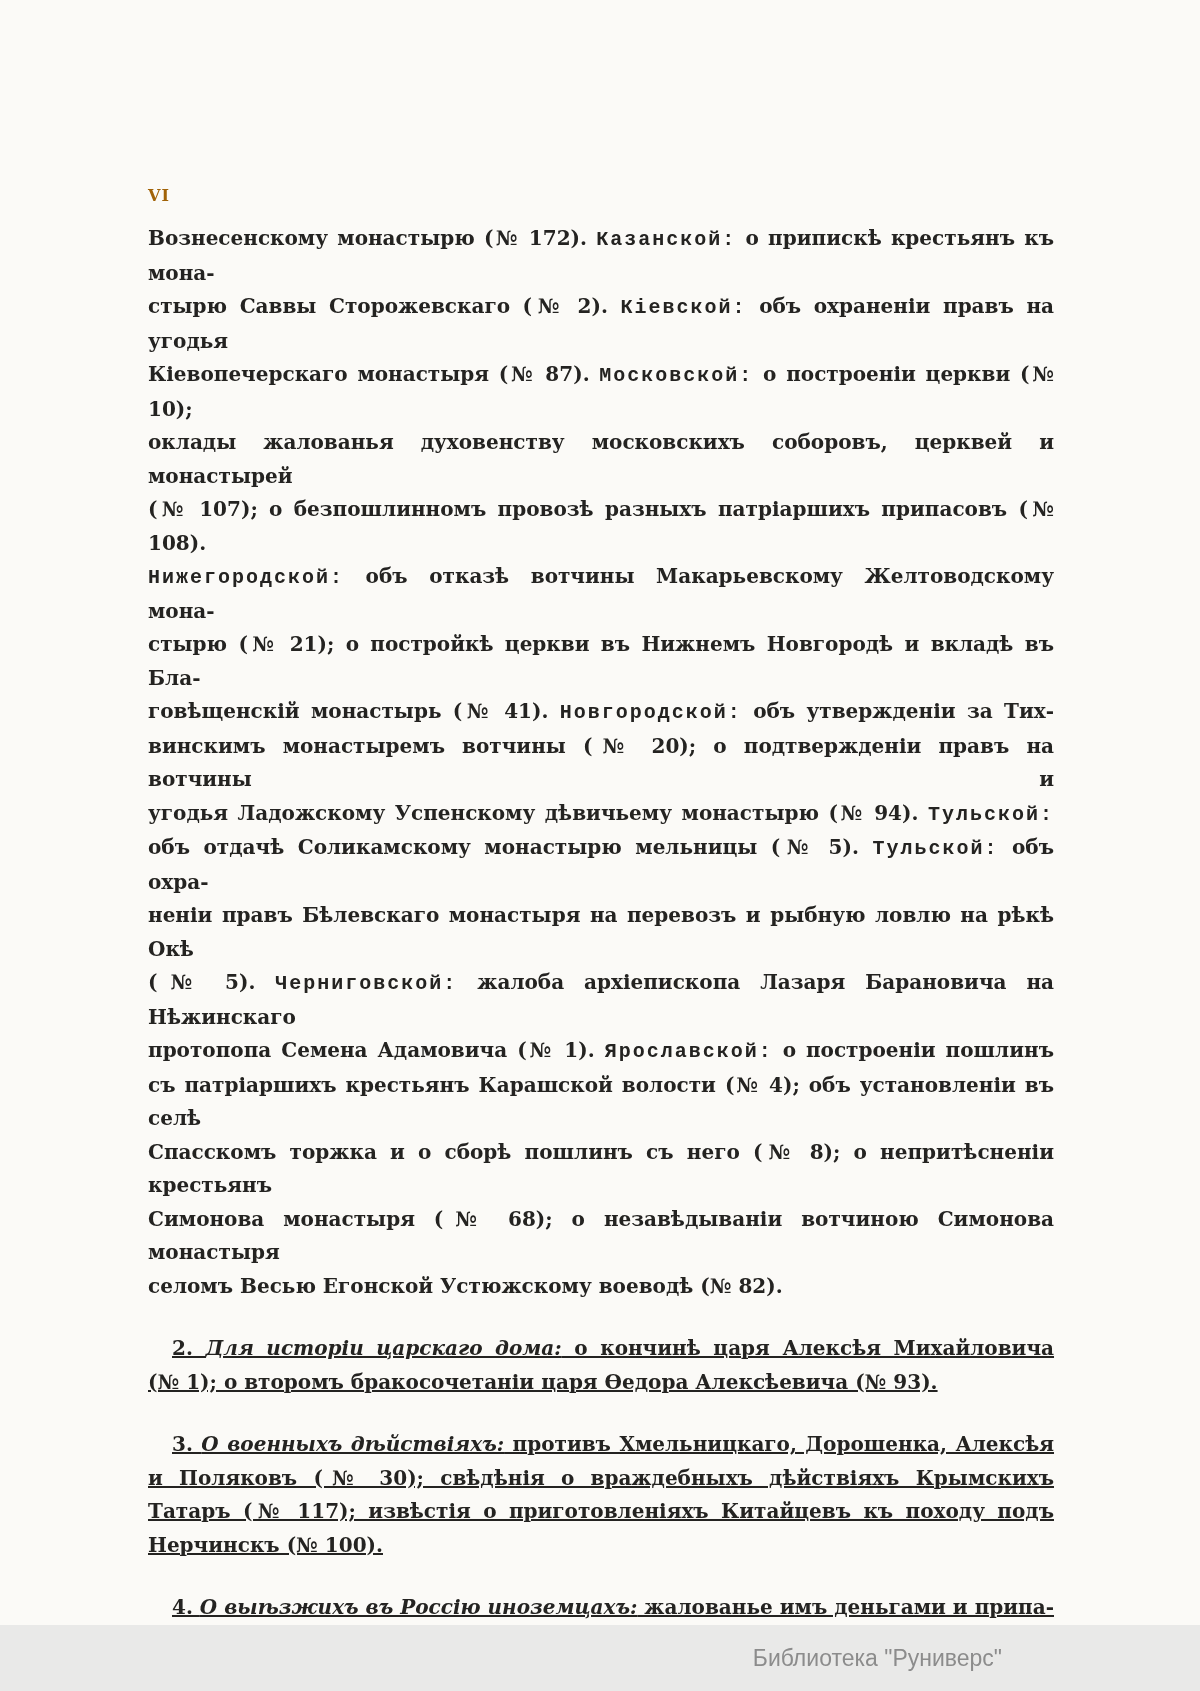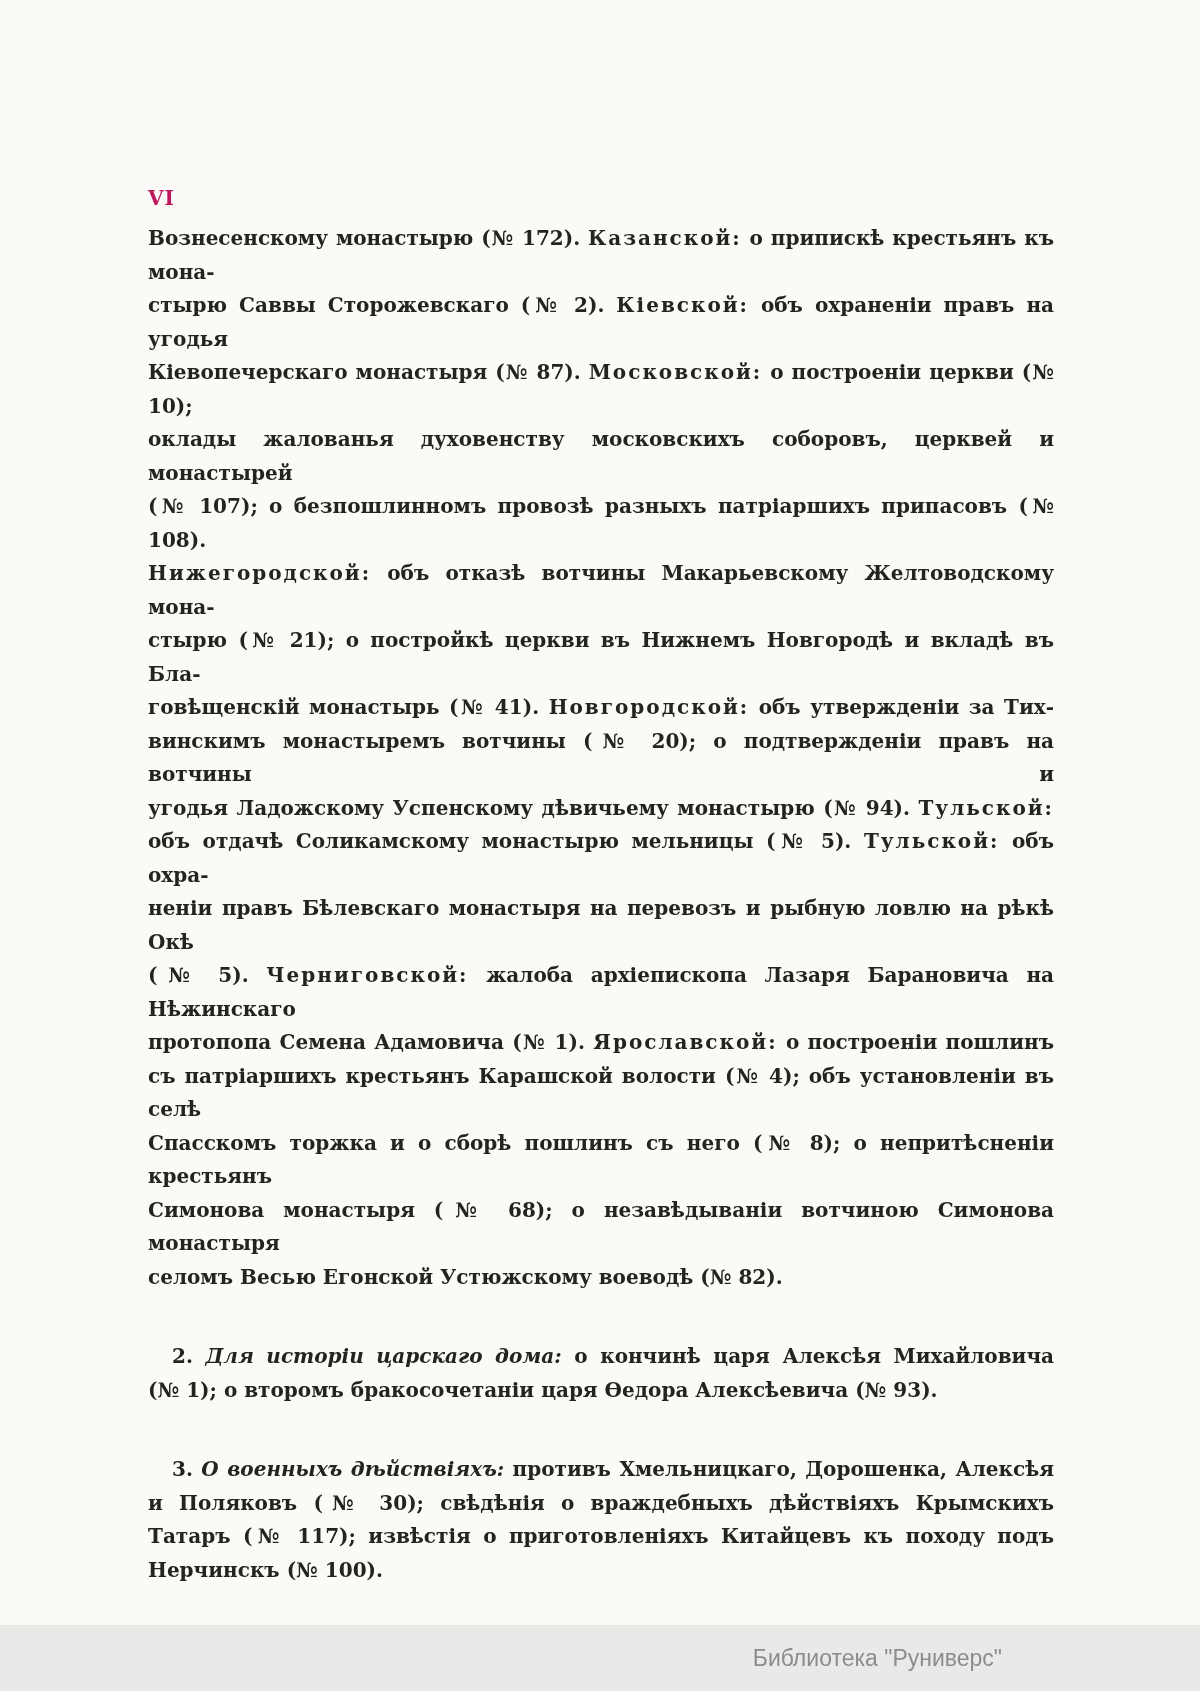--- a/index.html
+++ b/index.html
@@ -15,44 +15,44 @@
     overflow: hidden;
   }
   .page {
     position: absolute;
     inset: 0;
   }
   .page-number {
     position: absolute;
     left: 148px;
     top: 186px;
-    font-size: 20px;
+    font-size: 16px;
     font-weight: bold;
-    color: #be185d;
+    color: #a16207;
     letter-spacing: 1px;
   }
   .text-block {
     position: absolute;
     left: 148px;
     top: 222px;
     width: 906px;
     color: #242321;
     font-weight: bold;
     font-size: 20px;
   }
   .paragraph { margin: 0; }
-  .paragraph + .paragraph { margin-top: 46px; }
+  .paragraph + .paragraph { margin-top: 29px; text-decoration: underline; }
   .line {
     line-height: 33.5px;
     text-align: justify;
     text-align-last: justify;
   }
   .line.last { text-align-last: left; }
   .indent-first .line:first-child { text-indent: 24px; }
-  .sp { letter-spacing: 0.10em; }
+  .sp { letter-spacing: 0.10em; font-family: Liberation Mono, monospace; }
   .it { font-style: italic; }
   .b  { font-weight: bold; }
   .footer-strip {
     position: absolute;
     left: 0;
     right: 0;
     bottom: 0;
     height: 66px;
     background: #e9e9e8;
   }

